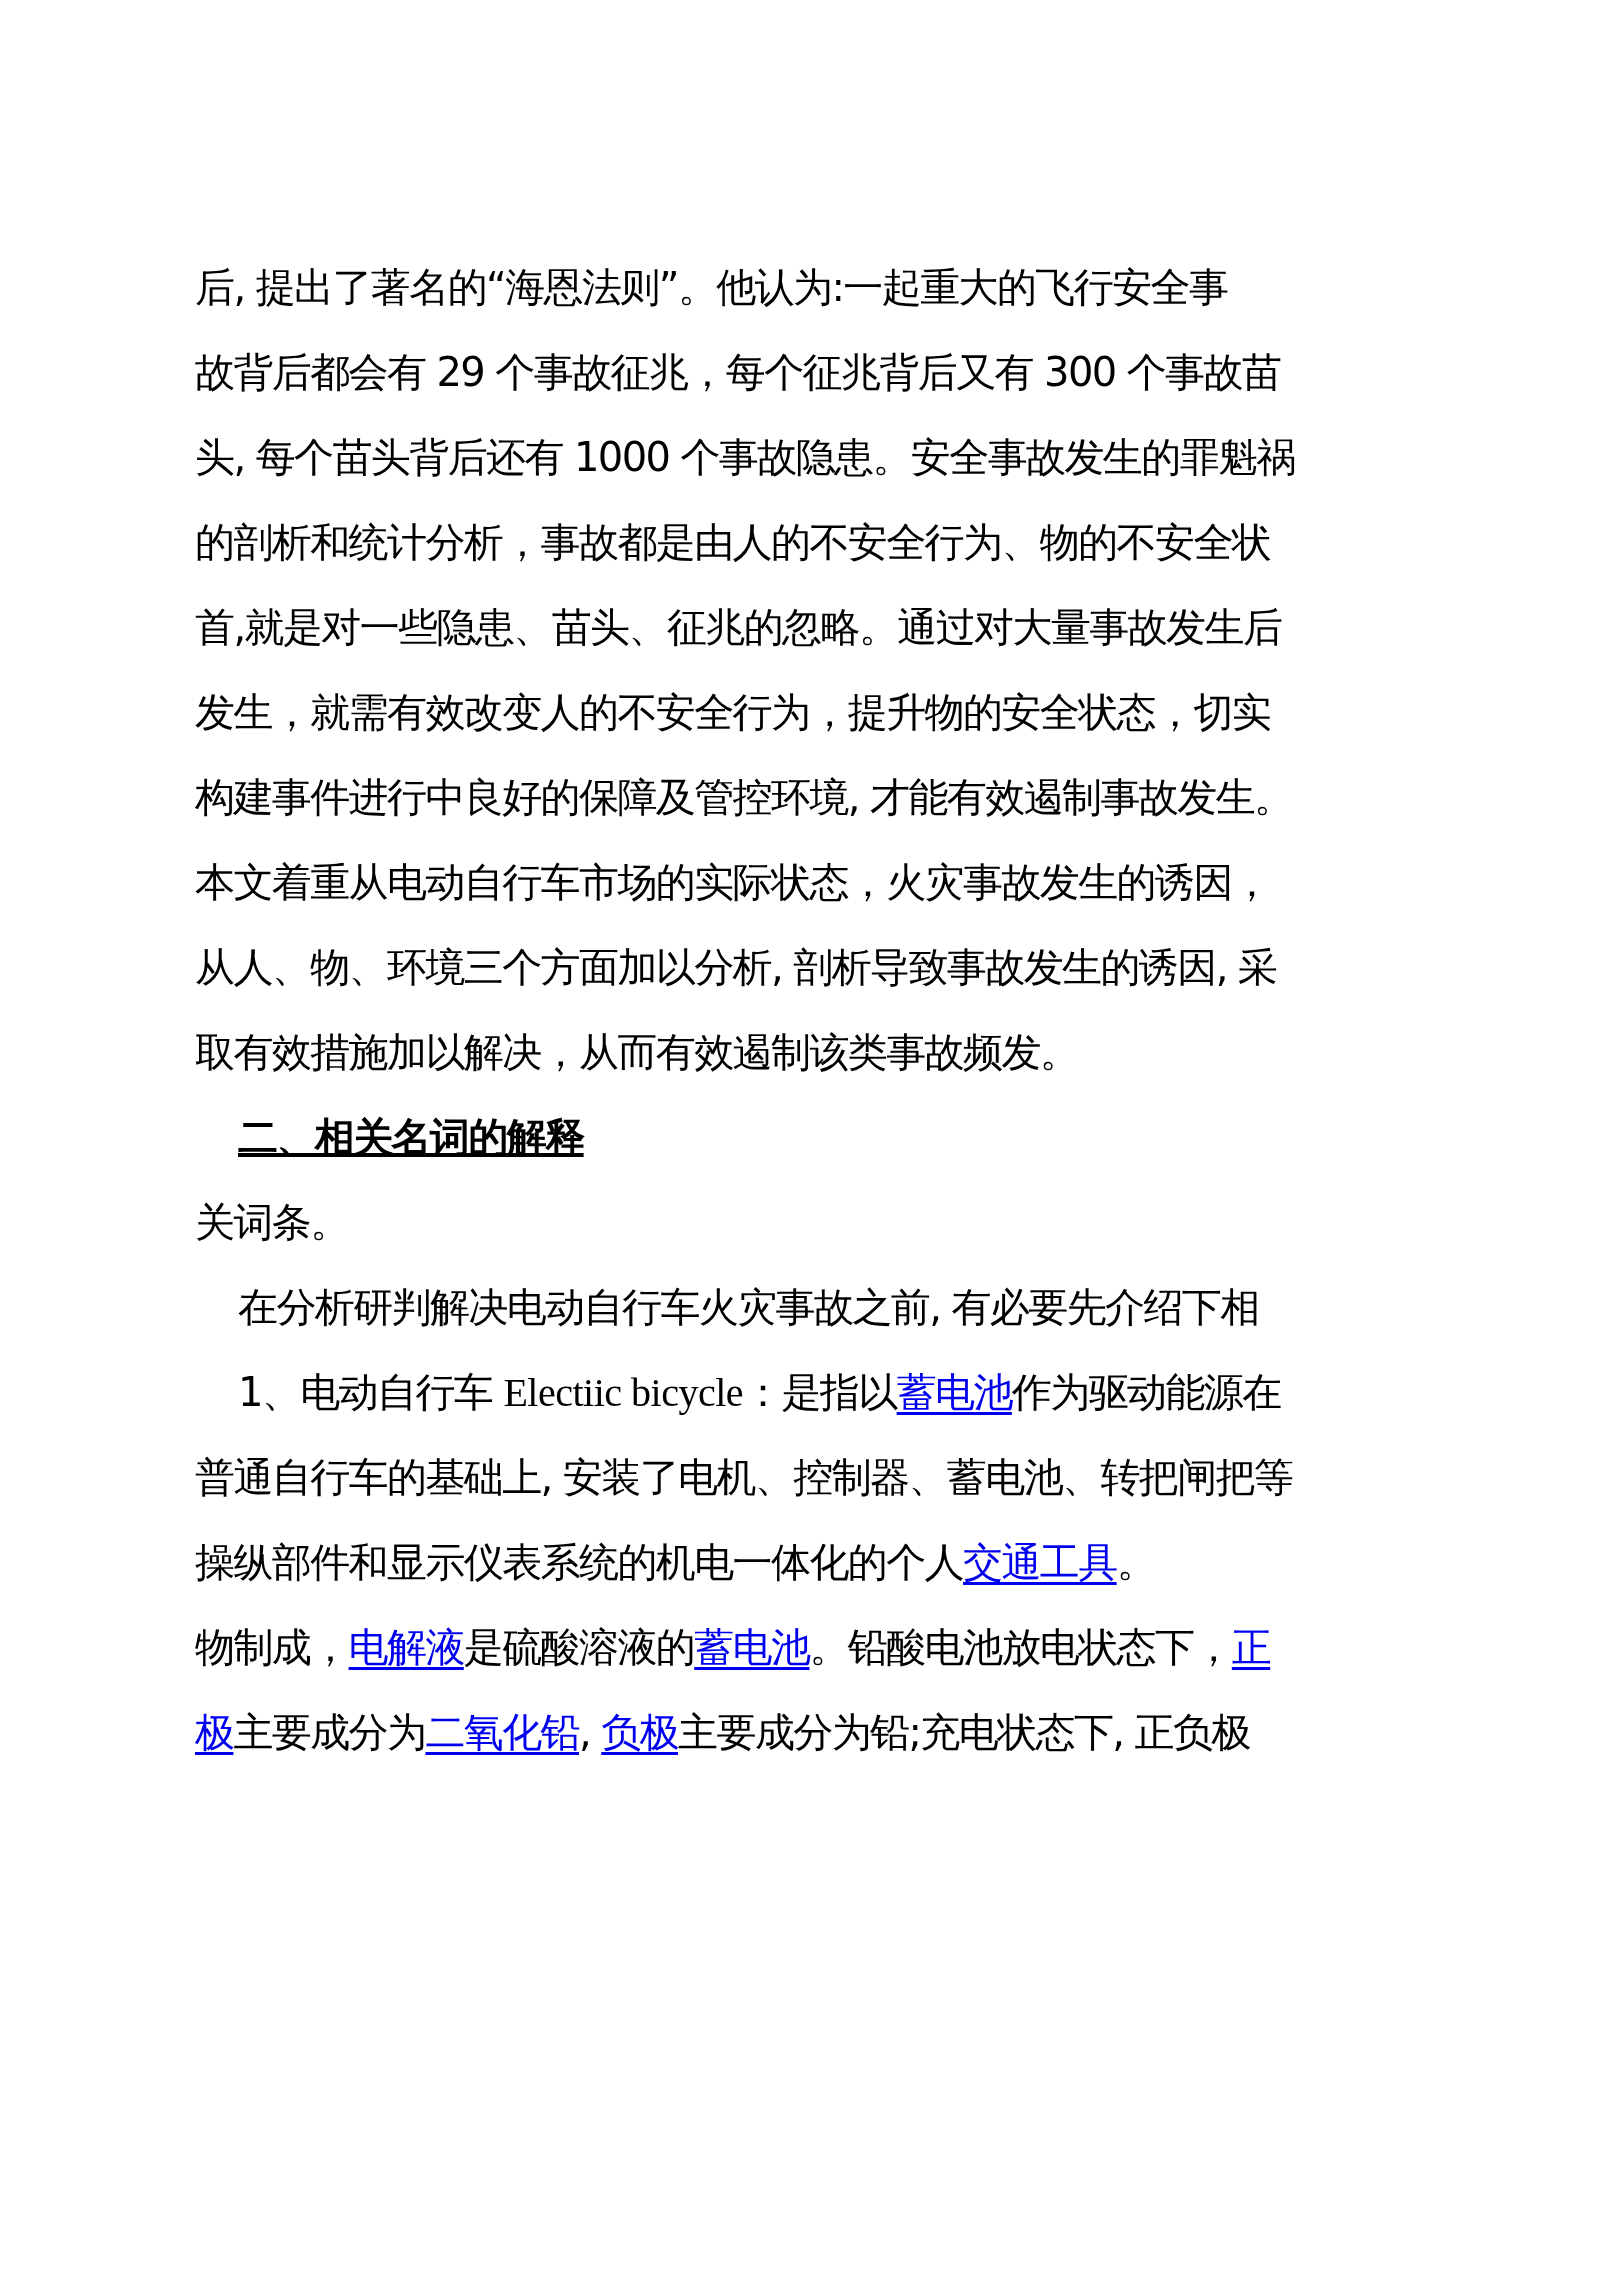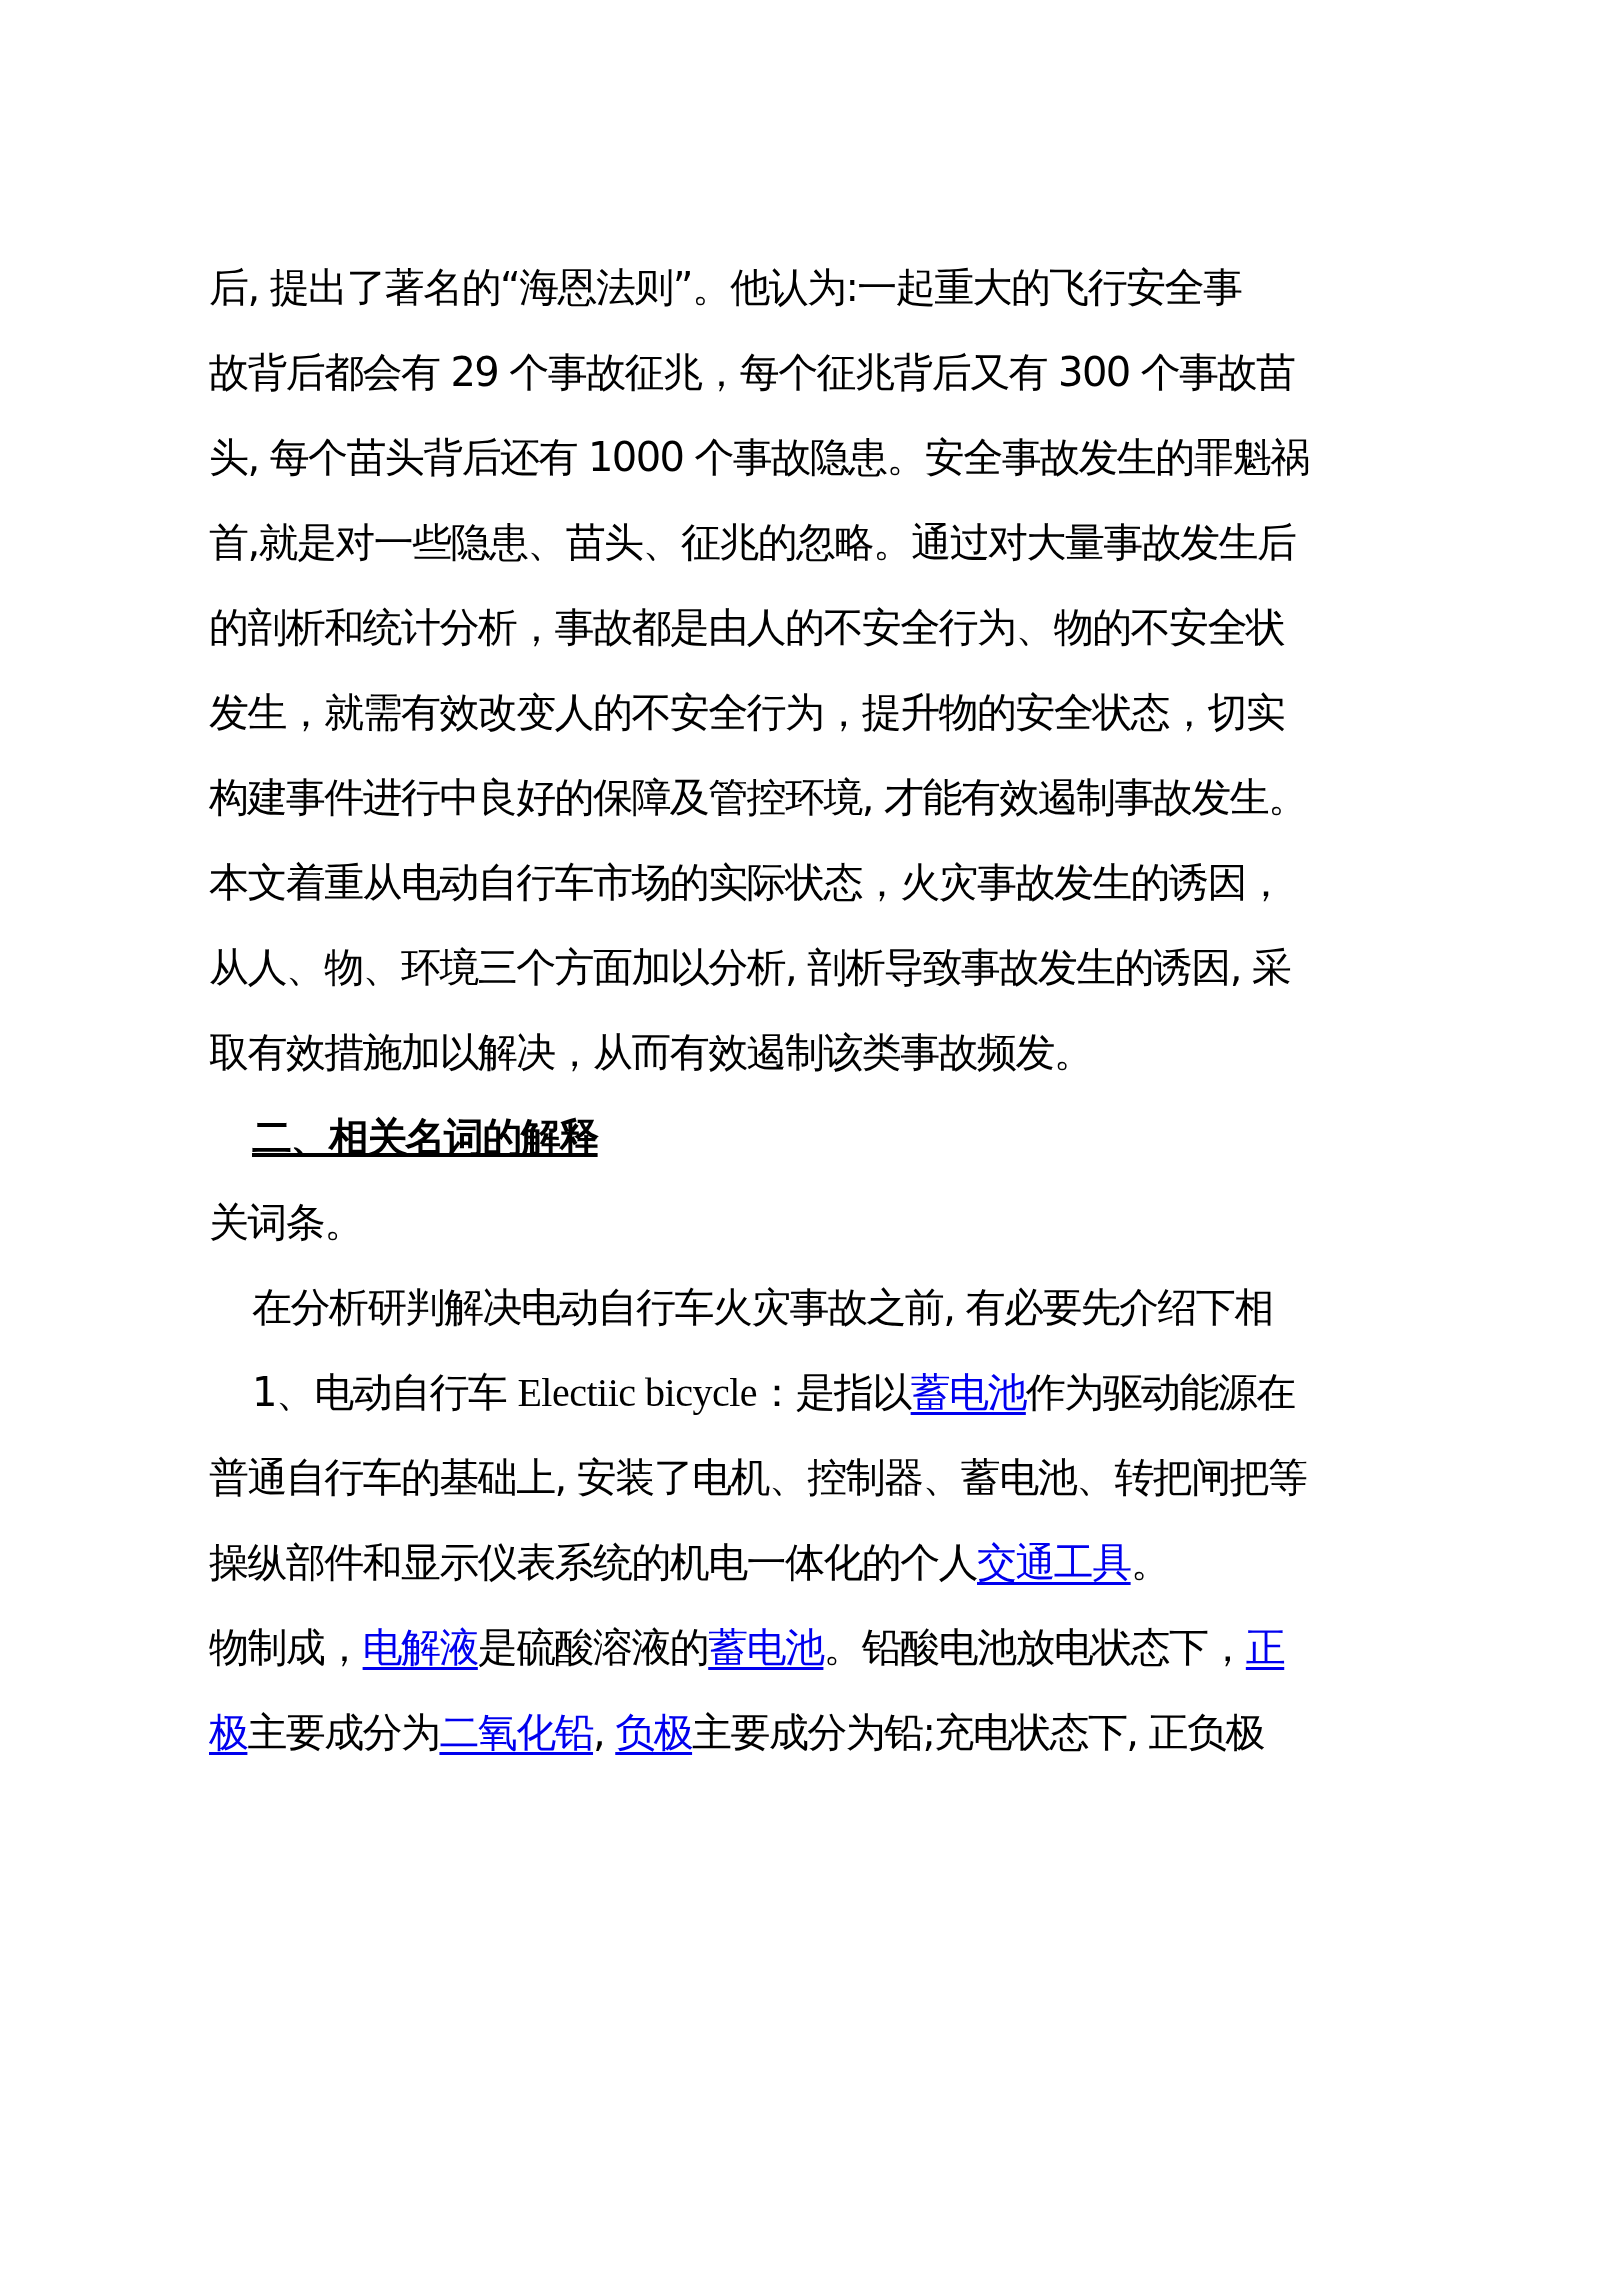--- a/index.html
+++ b/index.html
@@ -1,40 +1,40 @@
 <!DOCTYPE html>
 <html><head>
   <meta charset="utf-8">
   <style>
     html, body { margin: 0; padding: 0; background: #ffffff; }
     body { width: 1621px; height: 2293px; position: relative; overflow: hidden; }
     .page {
-      position: absolute; left: 209px; top: 245px; width: 1215px;
+      position: absolute; left: 195px; top: 245px; width: 1215px;
       font-family: "DejaVu Sans", "Liberation Sans", sans-serif;
       font-size: 40px; color: #000000;
     }
     .line {
       height: 85px; line-height: 85px; white-space: nowrap;
       letter-spacing: -1.6px;
     }
     .indent { padding-left: 43px; }
     .heading { font-weight: bold; padding-left: 43px; text-decoration: underline; }
     .latin { font-family: "Liberation Serif", "DejaVu Serif", serif; letter-spacing: -0.5px; }
     a.link { color: #0000ee; text-decoration: underline; text-underline-offset: 5.9px; text-decoration-thickness: 2.9px; }
   </style>
 </head>
 <body>
 
 <div class="page">
   <div>
     <div class="line">后, 提出了著名的“海恩法则”。他认为:一起重大的飞行安全事</div>
     <div class="line">故背后都会有 29 个事故征兆，每个征兆背后又有 300 个事故苗</div>
     <div class="line">头, 每个苗头背后还有 1000 个事故隐患。安全事故发生的罪魁祸</div>
+    <div class="line">的剖析和统计分析，事故都是由人的不安全行为、物的不安全状</div>
     <div class="line">首,就是对一些隐患、苗头、征兆的忽略。通过对大量事故发生后</div>
-    <div class="line">的剖析和统计分析，事故都是由人的不安全行为、物的不安全状</div>
     <div class="line">发生，就需有效改变人的不安全行为，提升物的安全状态，切实</div>
     <div class="line">构建事件进行中良好的保障及管控环境, 才能有效遏制事故发生。</div>
     <div class="line">本文着重从电动自行车市场的实际状态，火灾事故发生的诱因，</div>
     <div class="line">从人、物、环境三个方面加以分析, 剖析导致事故发生的诱因, 采</div>
     <div class="line">取有效措施加以解决，从而有效遏制该类事故频发。</div>
   </div>
 
   <div class="line heading">二、相关名词的解释</div>
 
   <div>

